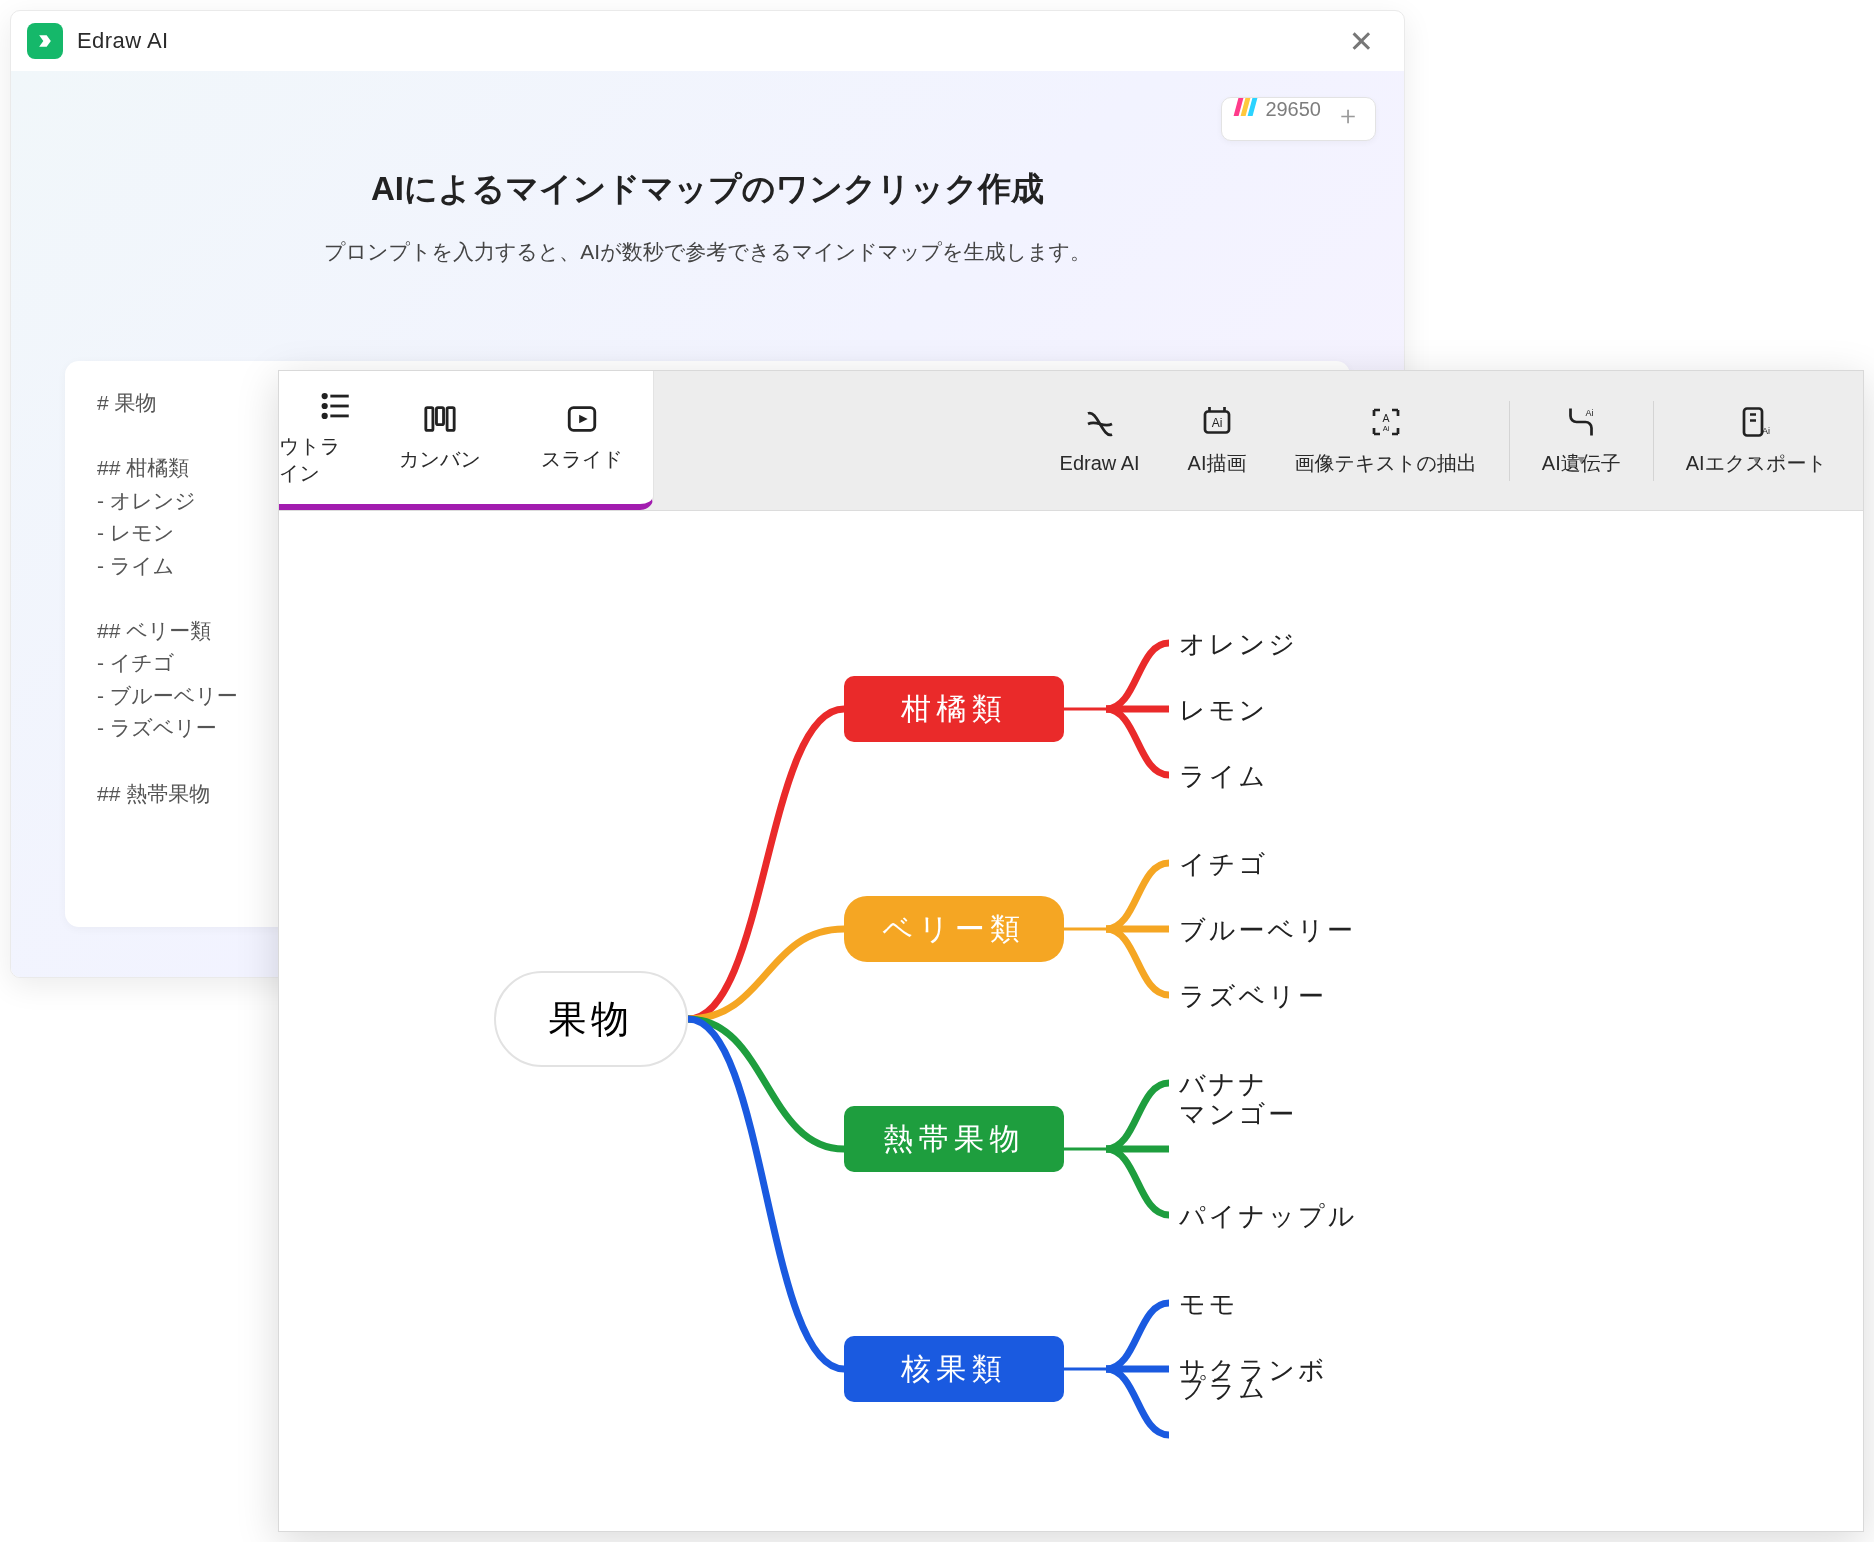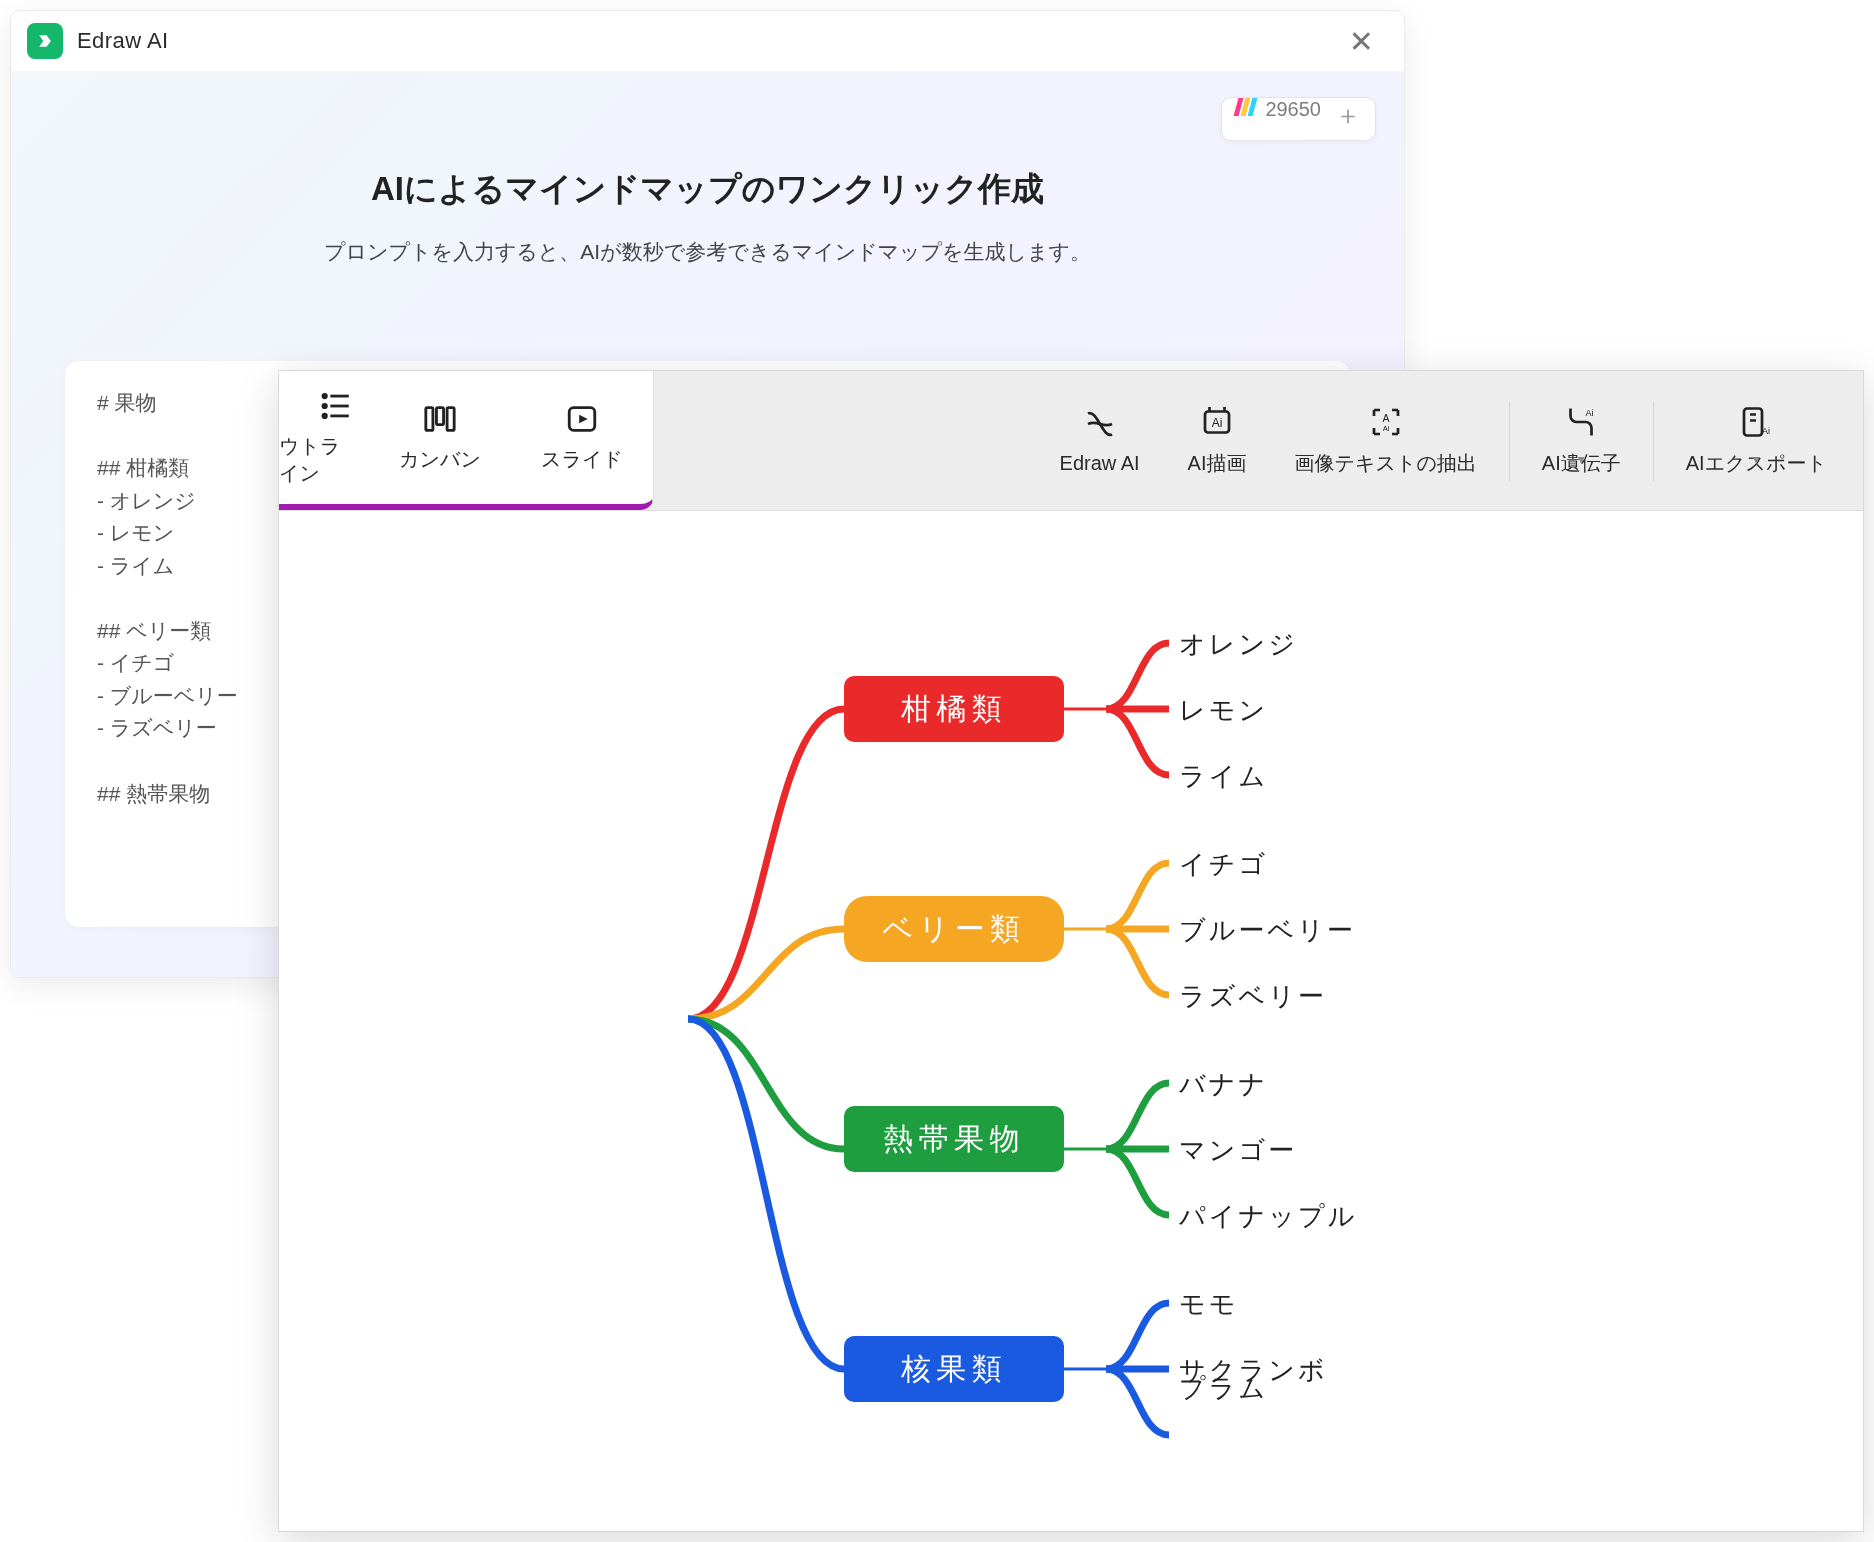--- a/index.html
+++ b/index.html
@@ -382,32 +382,33 @@
         <line x1="785" y1="638" x2="827" y2="638" stroke="#1e9e3e" class="thin" stroke-width="3"></line>
         <path d="M 827 638 C 858.5 638, 858.5 572, 890 572" stroke="#1e9e3e" stroke-width="3"></path>
         <path d="M 827 638 C 858.5 638, 858.5 638, 890 638" stroke="#1e9e3e" stroke-width="3"></path>
         <path d="M 827 638 C 858.5 638, 858.5 704, 890 704" stroke="#1e9e3e" stroke-width="3"></path>
         <path d="M 409 508 C 487 508, 487 858, 565 858" stroke="#1a5ae0"></path>
         <line x1="785" y1="858" x2="827" y2="858" stroke="#1a5ae0" class="thin" stroke-width="3"></line>
         <path d="M 827 858 C 858.5 858, 858.5 792, 890 792" stroke="#1a5ae0" stroke-width="3"></path>
         <path d="M 827 858 C 858.5 858, 858.5 858, 890 858" stroke="#1a5ae0" stroke-width="3"></path>
         <path d="M 827 858 C 858.5 858, 858.5 924, 890 924" stroke="#1a5ae0" stroke-width="3"></path>
       </svg>
+    <div class="root">果物</div>
     <div id="mindmap-nodes">
         <div class="branch" style="top: 165px; background: rgb(234, 42, 42);">柑橘類</div>
         <div class="leaf" style="top: 116px;">オレンジ</div>
         <div class="leaf" style="top: 182px;">レモン</div>
         <div class="leaf" style="top: 248px;">ライム</div>
         <div class="branch" style="top: 385px; background: rgb(245, 166, 35); border-radius: 23px;">ベリー類</div>
         <div class="leaf" style="top: 336px;">イチゴ</div>
         <div class="leaf" style="top: 402px;">ブルーベリー</div>
         <div class="leaf" style="top: 468px;">ラズベリー</div>
         <div class="branch" style="top: 595px; background: rgb(30, 158, 62);">熱帯果物</div>
         <div class="leaf" style="top: 556px;">バナナ</div>
-        <div class="leaf" style="top: 622px;">マンゴー</div>
+        <div class="leaf" style="top: 586px;">マンゴー</div>
         <div class="leaf" style="top: 688px;">パイナップル</div>
         <div class="branch" style="top: 825px; background: rgb(26, 90, 224);">核果類</div>
         <div class="leaf" style="top: 776px;">モモ</div>
         <div class="leaf" style="top: 842px;">サクランボ</div>
         <div class="leaf" style="top: 860px;">プラム</div>
       </div>
   </div>
 </div>
 
 </body></html>

